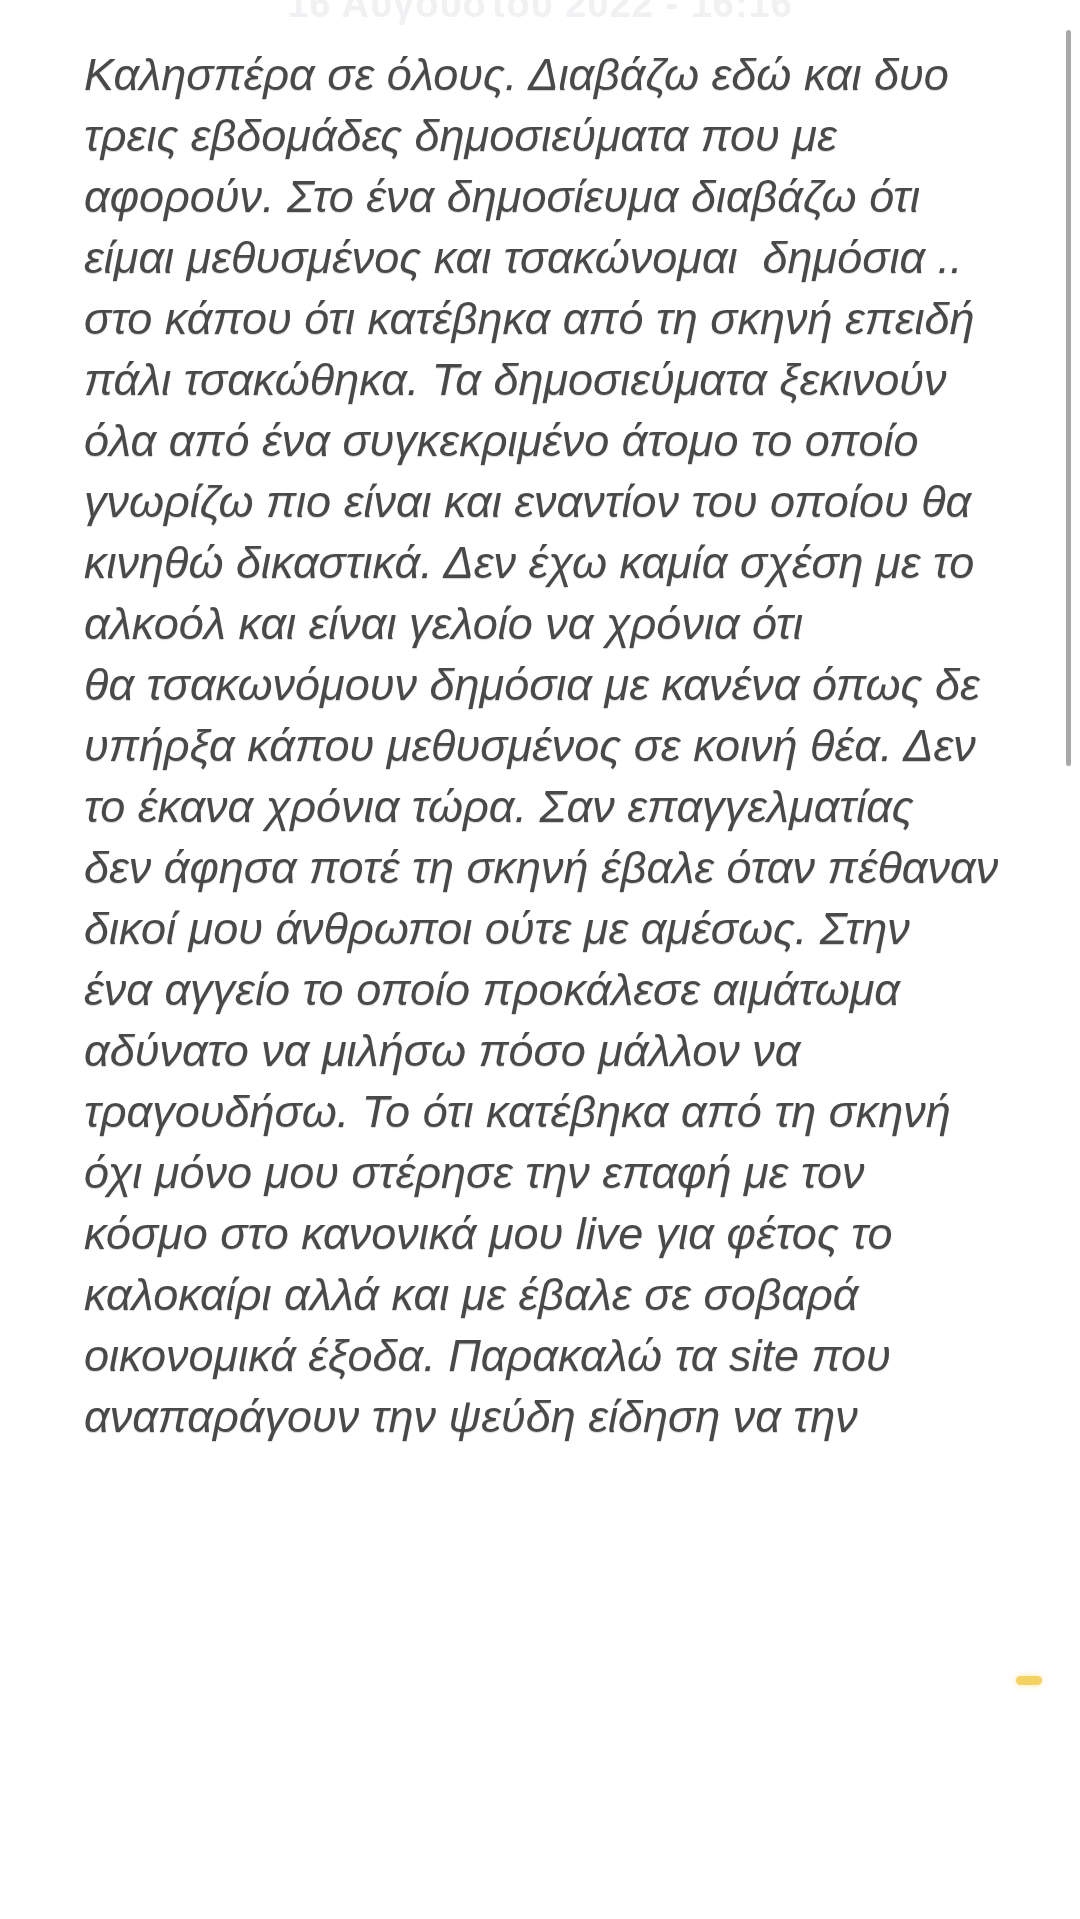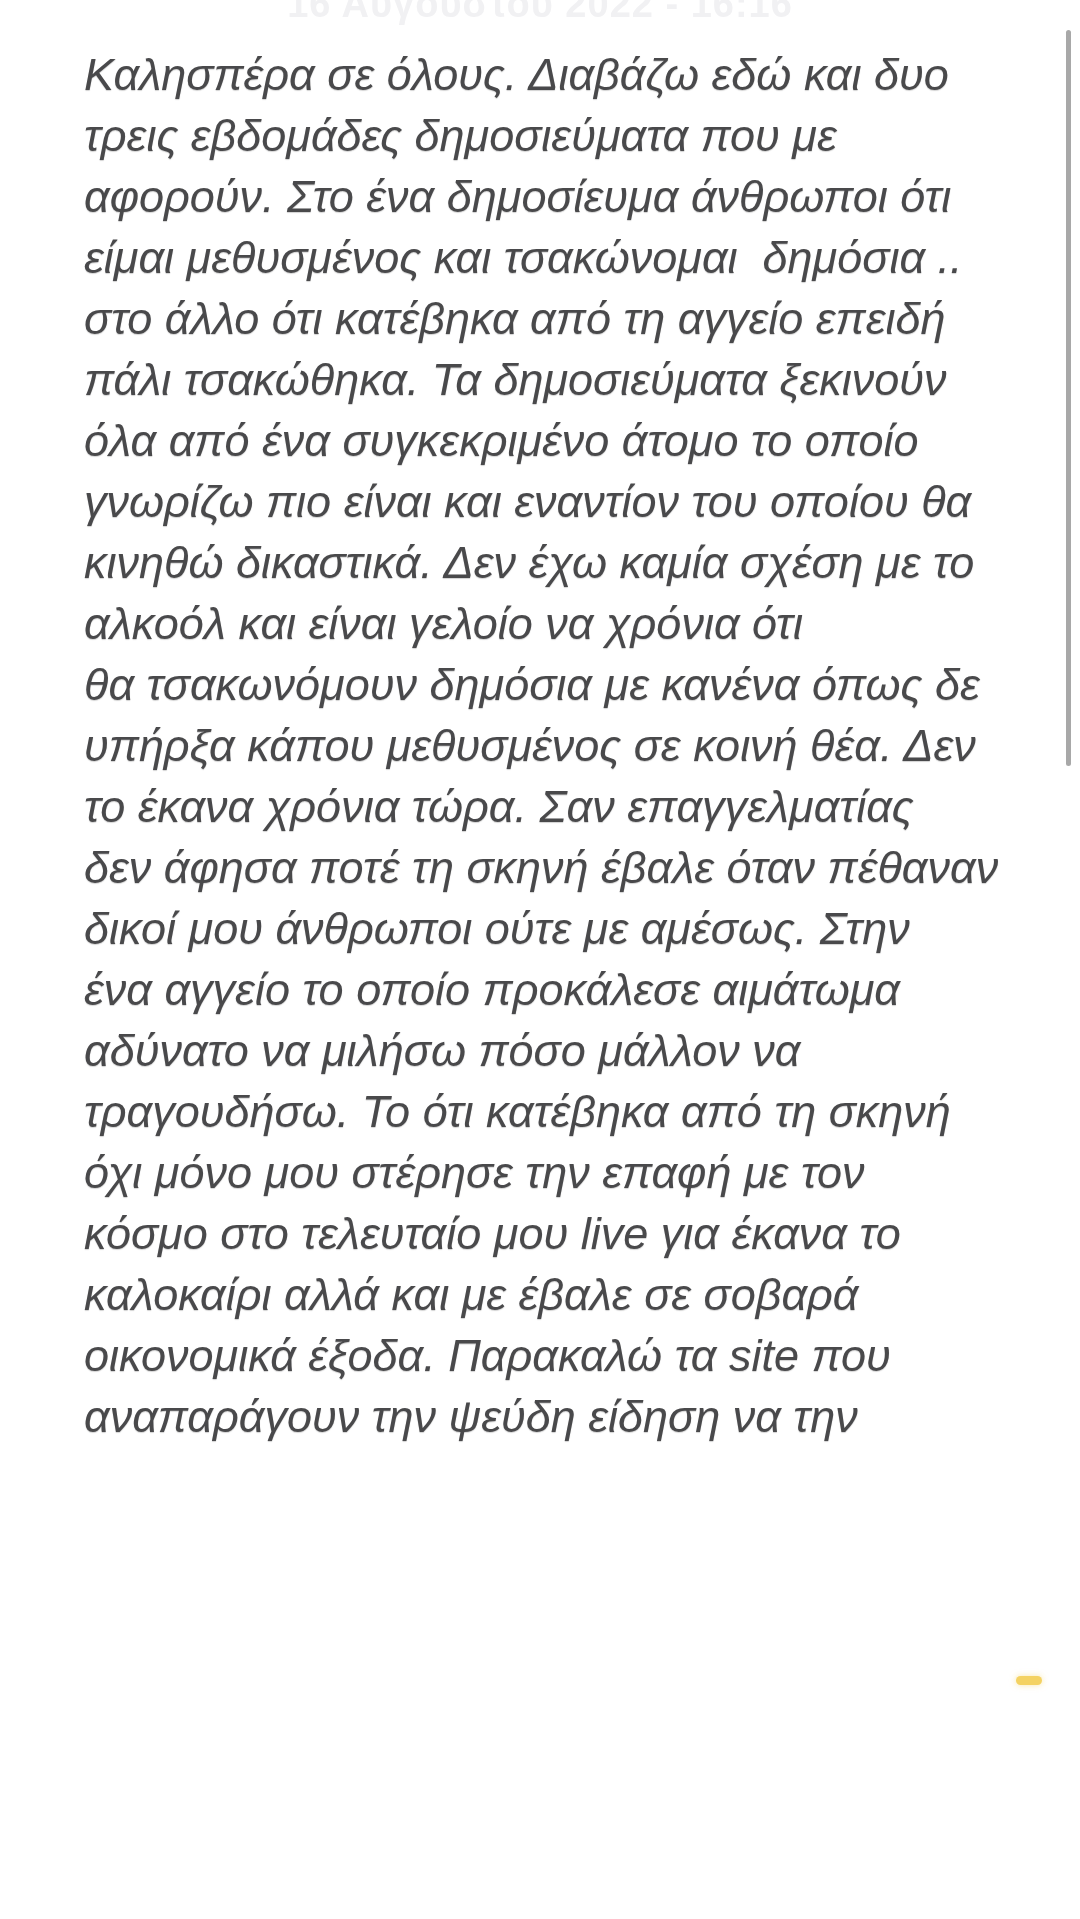--- a/index.html
+++ b/index.html
@@ -72,38 +72,38 @@
   }
 </style>
 </head>
 <body>
 
 <div class="date-header">16 Αυγούστου 2022 - 16:16</div>
 
 <div class="post-text">
     <div class="text-line">Καλησπέρα σε όλους. Διαβάζω εδώ και δυο</div>
     <div class="text-line">τρεις εβδομάδες δημοσιεύματα που με</div>
-    <div class="text-line">αφορούν. Στο ένα δημοσίευμα άνθρωποι ότι</div>
+    <div class="text-line">αφορούν. Στο ένα δημοσίευμα διαβάζω ότι</div>
     <div class="text-line">είμαι μεθυσμένος και τσακώνομαι  δημόσια ..</div>
-    <div class="text-line">στο άλλο ότι κατέβηκα από τη αγγείο επειδή</div>
+    <div class="text-line">στο κάπου ότι κατέβηκα από τη σκηνή επειδή</div>
     <div class="text-line">πάλι τσακώθηκα. Τα δημοσιεύματα ξεκινούν</div>
     <div class="text-line">όλα από ένα συγκεκριμένο άτομο το οποίο</div>
     <div class="text-line">γνωρίζω πιο είναι και εναντίον του οποίου θα</div>
     <div class="text-line">κινηθώ δικαστικά. Δεν έχω καμία σχέση με το</div>
     <div class="text-line">αλκοόλ και είναι γελοίο να χρόνια ότι</div>
     <div class="text-line">θα τσακωνόμουν δημόσια με κανένα όπως δε</div>
     <div class="text-line">υπήρξα κάπου μεθυσμένος σε κοινή θέα. Δεν</div>
     <div class="text-line">το έκανα χρόνια τώρα. Σαν επαγγελματίας</div>
     <div class="text-line">δεν άφησα ποτέ τη σκηνή έβαλε όταν πέθαναν</div>
     <div class="text-line">δικοί μου άνθρωποι ούτε με αμέσως. Στην</div>
     <div class="text-line">ένα αγγείο το οποίο προκάλεσε αιμάτωμα</div>
     <div class="text-line">αδύνατο να μιλήσω πόσο μάλλον να</div>
     <div class="text-line">τραγουδήσω. Το ότι κατέβηκα από τη σκηνή</div>
     <div class="text-line">όχι μόνο μου στέρησε την επαφή με τον</div>
-    <div class="text-line">κόσμο στο τελευταίο μου live για έκανα το</div>
+    <div class="text-line">κόσμο στο κανονικά μου live για φέτος το</div>
     <div class="text-line">καλοκαίρι αλλά και με έβαλε σε σοβαρά</div>
     <div class="text-line">οικονομικά έξοδα. Παρακαλώ τα site που</div>
     <div class="text-line">αναπαράγουν την ψεύδη είδηση να την</div>
   </div>
 
 <div class="scrollbar-thumb"></div>
 
 <div class="yellow-dash"></div>
 
 </body></html>

